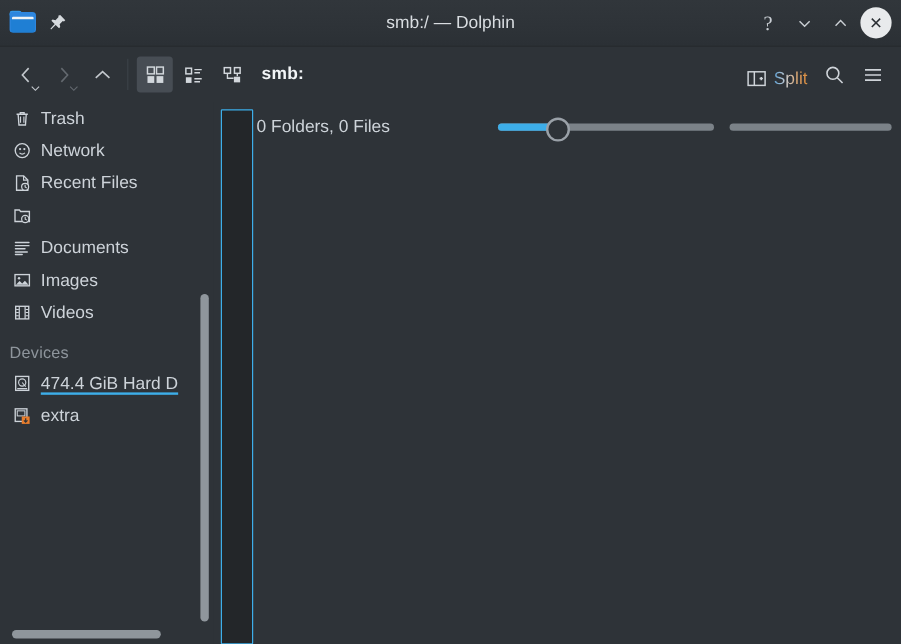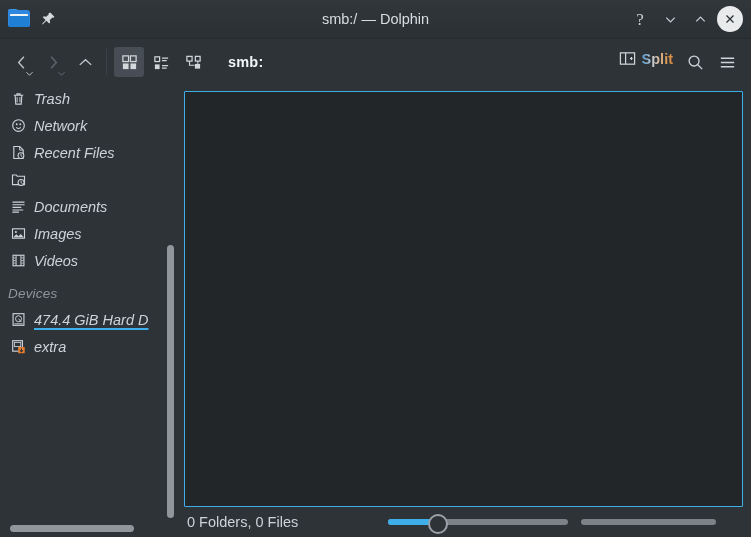--- a/index.html
+++ b/index.html
@@ -89,25 +89,25 @@
     width: 1px; height: 26px; background: #3b4147; margin: 0 7px 0 6px;
   }
   .viewmode-group { display: flex; align-items: center; gap: 2px; }
   .vm-btn {
     width: 30px; height: 30px; border-radius: 3px;
     display: flex; align-items: center; justify-content: center;
     color: #d2d7dc;
   }
   .vm-btn.active { background: #474d54; }
   .breadcrumb {
-    margin-left: 20px; font-size: 14.5px; font-weight: bold; color: #f2f5f7;
+    margin-left: 10px; font-size: 14.5px; font-weight: bold; color: #f2f5f7;
     letter-spacing: .2px;
   }
   .toolbar-right {
-    margin-left: auto; display: flex; align-items: flex-start;  font-weight: bold;
+    margin-left: auto; display: flex; align-items: flex-end; 
   }
   .split-btn {
     display: flex; align-items: center; gap: 6px;
     padding: 4px 6px; border-radius: 3px; color: #cfd4d9; font-size: 14.5px;
   }
   .split-label {
     background: linear-gradient(90deg, #5a9fd4 0%, #c8ccd0 35%, #e0a060 75%, #d88a3a 100%);
     -webkit-background-clip: text; background-clip: text;
     -webkit-text-fill-color: transparent; color: transparent;
   }
@@ -154,21 +154,21 @@
   .sb-hscroll-track {
     position: absolute; left: 0; right: 0; bottom: 3px; height: 12px;
   }
   .sb-hscroll-thumb {
     position: absolute; left: 10px; top: 3px;
     width: 124px; height: 7px; border-radius: 4px; background: #8f969c;
   }
 
   
   .main {
-    flex: 1; display: flex; flex-direction: column;
+    flex: 1; display: flex; 
     padding: 6px 8px 0 6px; min-width: 0;
   }
   .view-area {
     flex: 1; background: #232629;
     border: 1px solid #3daee9; border-radius: 1px; min-height: 0;
   }
   .statusbar {
     height: 30px; min-height: 30px;
     display: flex; align-items: center; gap: 0;
     color: #cdd3d9; font-size: 14.5px; padding-left: 3px;
@@ -318,21 +318,21 @@
           <path d="M3 5.5h14M3 10h14M3 14.5h14" stroke="currentColor" stroke-width="1.5" fill="none"></path>
         </svg>
       </div>
     </div>
   </div>
 
   <div class="body">
 
     <div class="sidebar">
       <div class="sb-scroll">
-        <div class="sb-list" id="sidebar-list" style="margin-top: -3px; font-style: italic;">
+        <div class="sb-list" id="sidebar-list" style="margin-top: -3px;">
             <div class="sb-item">
               <span class="sb-ic">
                 <svg viewBox="0 0 16 16" width="15" height="15">
                   <path d="M3 4.5h10M6.3 4.5V3h3.4v1.5M4.4 4.5l.7 9.5h5.8l.7-9.5" fill="none" stroke="currentColor" stroke-width="1.2"></path>
                   <path d="M6.5 6.5v5.5M9.5 6.5v5.5" stroke="currentColor" stroke-width="1"></path>
                 </svg>
               </span>
               <span class="sb-label">Trash</span>
             </div>
             <div class="sb-item">

